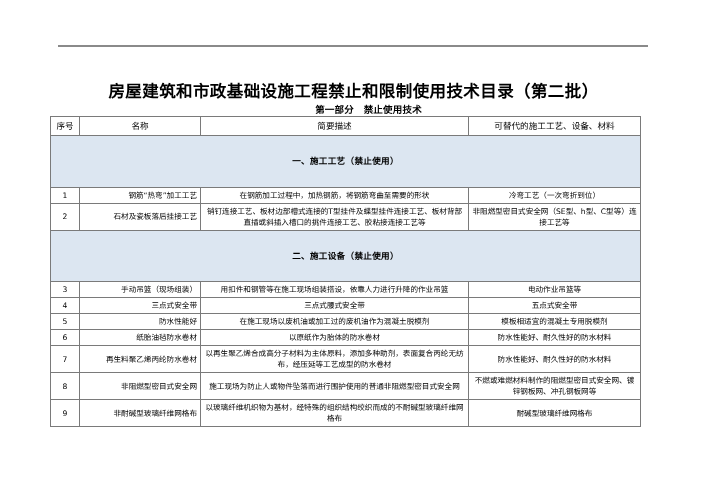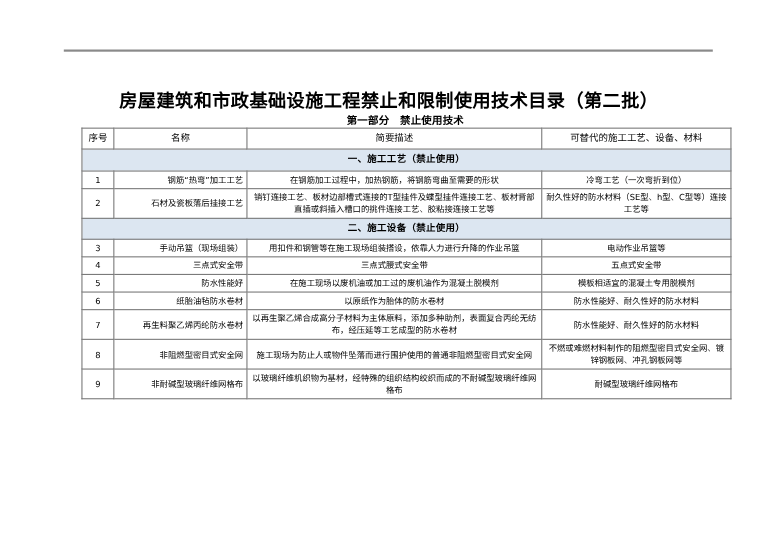--- a/index.html
+++ b/index.html
@@ -53,21 +53,21 @@
     text-align: center;
     font-size: 9.5px;
     font-weight: bold;
     font-family: "DejaVu Sans", "Liberation Sans", sans-serif;
     letter-spacing: 0.2px;
     margin-left: 15px;
   }
 
   .table-wrap {
     position: absolute;
-    left: 74px;
+    left: 50px;
     top: 116px;
     width: 590px;
   }
 
   table.catalog {
     border-collapse: collapse;
     width: 590px;
     table-layout: fixed;
     font-size: 7.6px;
     line-height: 1.45;
@@ -92,21 +92,21 @@
     font-size: 8.6px;
     padding: 3px 3px;
     background: #ffffff;
   }
 
   tr.section-row td {
     background: #dce6f1;
     text-align: center;
     font-weight: bold;
     font-size: 8.6px;
-    padding: 3px 2px;
+    padding: 19px 2px;
     letter-spacing: 0.3px;
   }
 
   td.seq {
     text-align: center;
   }
   td.name { text-align: right; }
   td.desc { text-align: center; margin-top: 44px; }
   td.alt  { text-align: center; }
 </style>
@@ -143,21 +143,21 @@
           <tr>
             <td class="seq">1</td>
             <td class="name">钢筋“热弯”加工工艺</td>
             <td class="desc">在钢筋加工过程中，加热钢筋，将钢筋弯曲至需要的形状</td>
             <td class="alt">冷弯工艺（一次弯折到位）</td>
           </tr>
           <tr>
             <td class="seq">2</td>
             <td class="name">石材及瓷板落后挂接工艺</td>
             <td class="desc">销钉连接工艺、板材边部槽式连接的T型挂件及蝶型挂件连接工艺、板材背部直插或斜插入槽口的挑件连接工艺、胶粘接连接工艺等</td>
-            <td class="alt">耐久性好的防水材料（SE型、h型、C型等）连接工艺等</td>
+            <td class="alt">非阻燃型密目式安全网（SE型、h型、C型等）连接工艺等</td>
           </tr>
           <tr class="section-row">
             <td colspan="4">二、施工设备（禁止使用）</td>
           </tr>
           <tr>
             <td class="seq">3</td>
             <td class="name">手动吊篮（现场组装）</td>
             <td class="desc">用扣件和钢管等在施工现场组装搭设，依靠人力进行升降的作业吊篮</td>
             <td class="alt">电动作业吊篮等</td>
           </tr>

